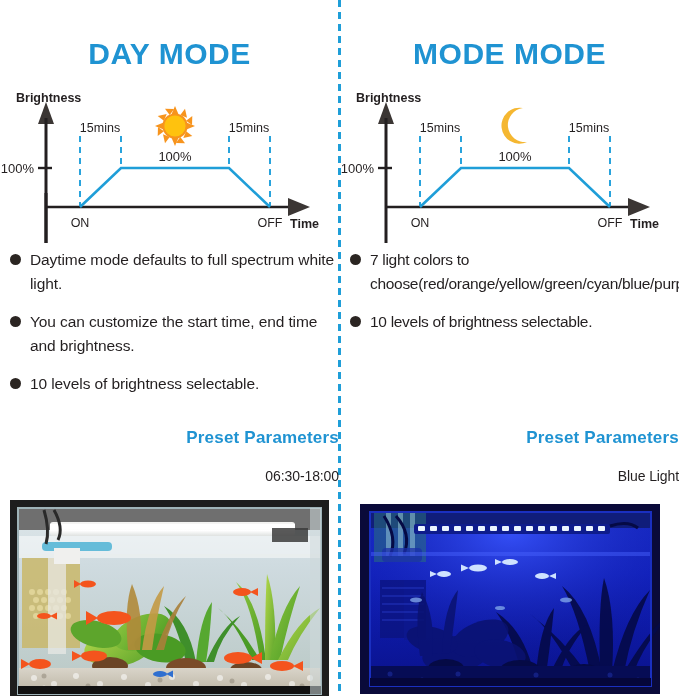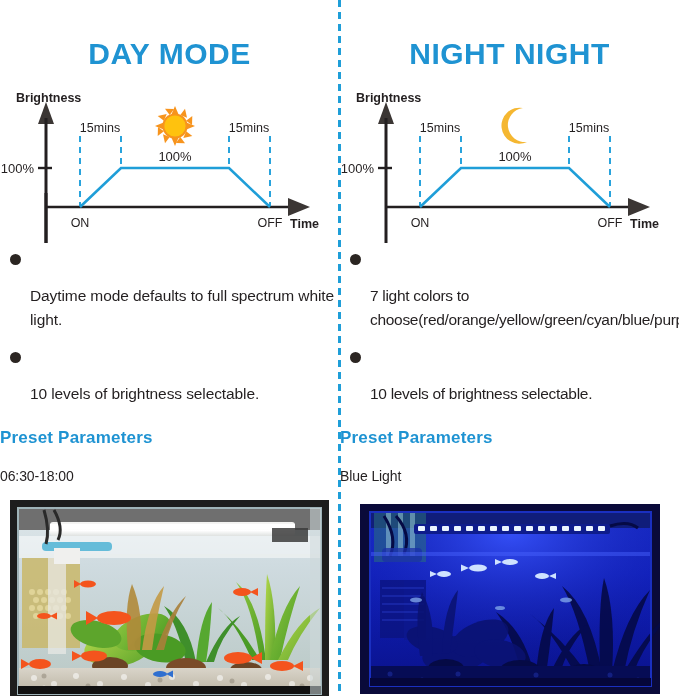--- a/index.html
+++ b/index.html
@@ -85,31 +85,30 @@
     background: #2b2522;
     margin-top: 6px;
     margin-left: 10px;
     margin-right: 9px;
   }
   .bullet-text {
     font-size: 15.5px;
     line-height: 24px;
     color: #231f20;
     letter-spacing: -0.1px;
-    margin-top: 36px;
   }
   .col-right .bullet-text { letter-spacing: -0.3px; }
 
   
   .preset {
     position: absolute;
     top: 412px;
     left: 0px;
     width: 339px;
-    text-align: left;
+    text-align: right;
   }
   .preset-title {
     font-size: 17px;
     font-weight: bold;
     color: #1f93d2;
     letter-spacing: 0.2px;
   }
   .preset-line {
     font-size: 14px;
     color: #231f20;
@@ -204,20 +203,24 @@
           <circle cx="0" cy="0" r="12.6" fill="#f7941d"></circle>
           <circle cx="0" cy="0" r="10.6" fill="#ffc20e"></circle>
         </g>
       </svg>
     </div>
 
     <div class="bullets">
       <div class="bullet-row">
         <span class="bullet-dot"></span>
         <span class="bullet-text">Daytime mode defaults to full spectrum white light.</span>
+      </div>
+      <div class="bullet-row">
+        <span class="bullet-dot"></span>
+        <span class="bullet-text">You can customize the start time, end time and brightness.</span>
       </div>
       <div class="bullet-row">
         <span class="bullet-dot"></span>
         <span class="bullet-text">10 levels of brightness selectable.</span>
       </div>
     </div>
 
     <div class="preset">
       <div class="preset-title">Preset Parameters</div>
       <div class="preset-line">06:30-18:00</div>
@@ -391,21 +394,21 @@
 
         <rect x="8" y="8" width="303" height="186" fill="none" stroke="#9fb3b8" stroke-width="2"></rect>
         <rect x="8" y="186" width="303" height="8" fill="#111"></rect>
         <rect x="300" y="8" width="11" height="186" fill="#cdd9db" opacity="0.55"></rect>
       </svg>
     </div>
   </div>
 
   <div class="col col-right">
 
-    <div class="mode-title">NIGHT NIGHT</div>
+    <div class="mode-title">MODE MODE</div>
 
     <div class="chart">
       <svg width="339" height="155" viewBox="0 0 339 155" xmlns="http://www.w3.org/2000/svg">
 
         <polygon points="46,14 38,36 54,36" fill="#3b3634"></polygon>
         <line x1="46" y1="30" x2="46" y2="192" stroke="#231f20" stroke-width="3"></line>
 
         <line x1="45" y1="119" x2="292" y2="119" stroke="#231f20" stroke-width="2.6"></line>
         <polygon points="310,119 288,110 288,128" fill="#3b3634"></polygon>
 

